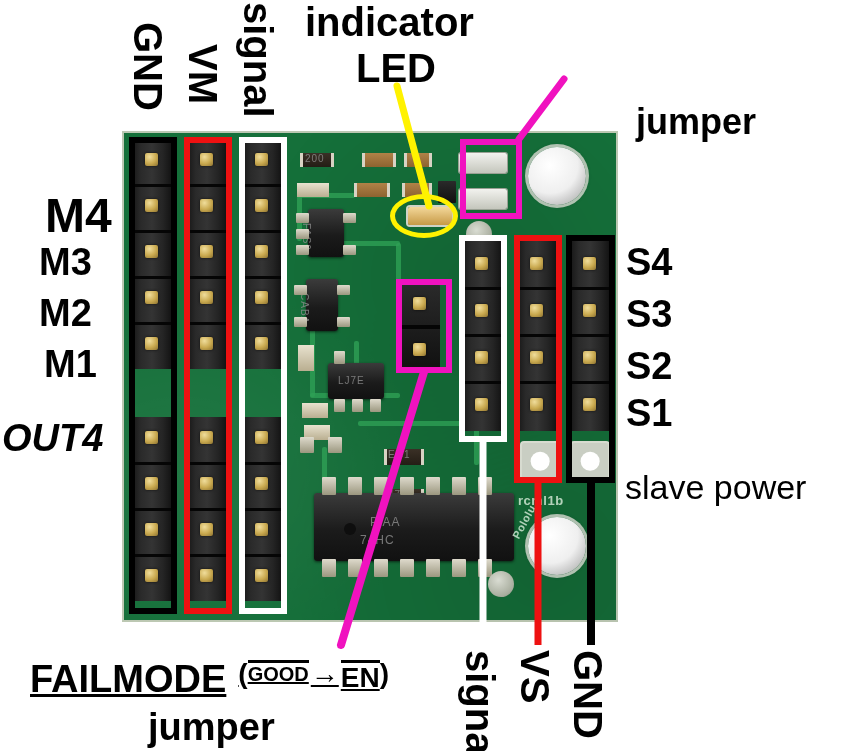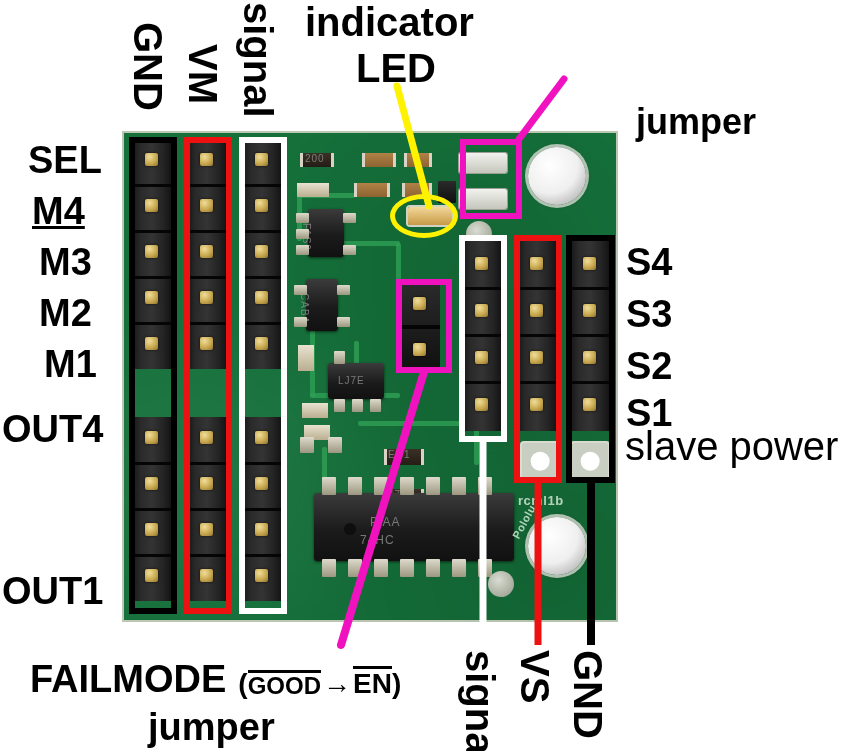--- a/index.html
+++ b/index.html
@@ -308,44 +308,42 @@
 
     <path d="M 538,483 L 538,645" stroke="#ee1111" stroke-width="7" fill="none"></path>
 
     <path d="M 591,483 L 591,645" stroke="#000000" stroke-width="8" fill="none"></path>
   </svg>
 
   <div class="lbl b rot" style="left:168px;top:22px;font-size:40px;transform:rotate(90deg);">GND</div>
   <div class="lbl b rot" style="left:223px;top:44px;font-size:40px;transform:rotate(90deg);">VM</div>
   <div class="lbl b rot" style="left:278px;top:2px;font-size:40px;transform:rotate(90deg);">signal</div>
 
-  <div class="lbl b" style="left:28px;top:141px;font-size:38px;">SEL</div>
-  <div class="lbl b" style="left:32px;top:192px;font-size:38px;text-decoration:underline;">M4</div>
+  <div class="lbl b" style="left:45px;top:192px;font-size:48px;">M4</div>
   <div class="lbl b" style="left:39px;top:243px;font-size:38px;">M3</div>
   <div class="lbl b" style="left:39px;top:294px;font-size:38px;">M2</div>
   <div class="lbl b" style="left:44px;top:345px;font-size:38px;">M1</div>
 
-  <div class="lbl b" style="left:2px;top:410px;font-size:38px;">OUT4</div>
-  <div class="lbl b" style="left:2px;top:572px;font-size:38px;">OUT1</div>
+  <div class="lbl b" style="left:2px;top:419px;font-size:38px;font-style:italic;">OUT4</div>
 
   <div class="lbl b" style="left:626px;top:243px;font-size:38px;text-align:right;">S4</div>
   <div class="lbl b" style="left:626px;top:295px;font-size:38px;">S3</div>
   <div class="lbl b" style="left:626px;top:347px;font-size:38px;">S2</div>
   <div class="lbl b" style="left:626px;top:394px;font-size:38px;">S1</div>
-  <div class="lbl" style="left:625px;top:426px;font-size:40px;">slave power</div>
+  <div class="lbl" style="left:625px;top:470px;font-size:34px;">slave power</div>
 
   <div class="lbl b" style="left:356px;top:48px;font-size:40px;">LED</div>
   <div class="lbl b" style="left:305px;top:2px;font-size:40px;">indicator</div>
 
   <div class="lbl b" style="left:636px;top:104px;font-size:36px;">jumper</div>
 
-  <div style="position:absolute;left:30px;top:660px;display:flex;align-items:flex-end;white-space:nowrap;">
+  <div style="position:absolute;left:30px;top:660px;display:flex;align-items:flex-start;white-space:nowrap;text-decoration:underline;">
     <span class="lbl b" style="position:static;font-size:38px;">FAILMODE</span>
     <span class="lbl b" style="position:static;font-size:28px;margin-left:12px;">(</span>
-    <span class="lbl b ovl" style="position:static;font-size:24px;">GOOD</span>
+    <span class="lbl b ovl" style="position:static;font-size:20px;">GOOD</span>
     <span class="lbl b" style="position:static;font-size:28px;margin:0 2px;">→</span>
     <span class="lbl b ovl" style="position:static;font-size:28px;">EN</span>
     <span class="lbl b" style="position:static;font-size:28px;">)</span>
   </div>
   <div class="lbl b" style="left:148px;top:708px;font-size:38px;">jumper</div>
 
   <div class="lbl b rot" style="left:500px;top:650px;font-size:40px;transform:rotate(90deg);">signal</div>
   <div class="lbl b rot" style="left:555px;top:650px;font-size:40px;transform:rotate(90deg);">VS</div>
   <div class="lbl b rot" style="left:608px;top:650px;font-size:40px;transform:rotate(90deg);">GND</div>
 

